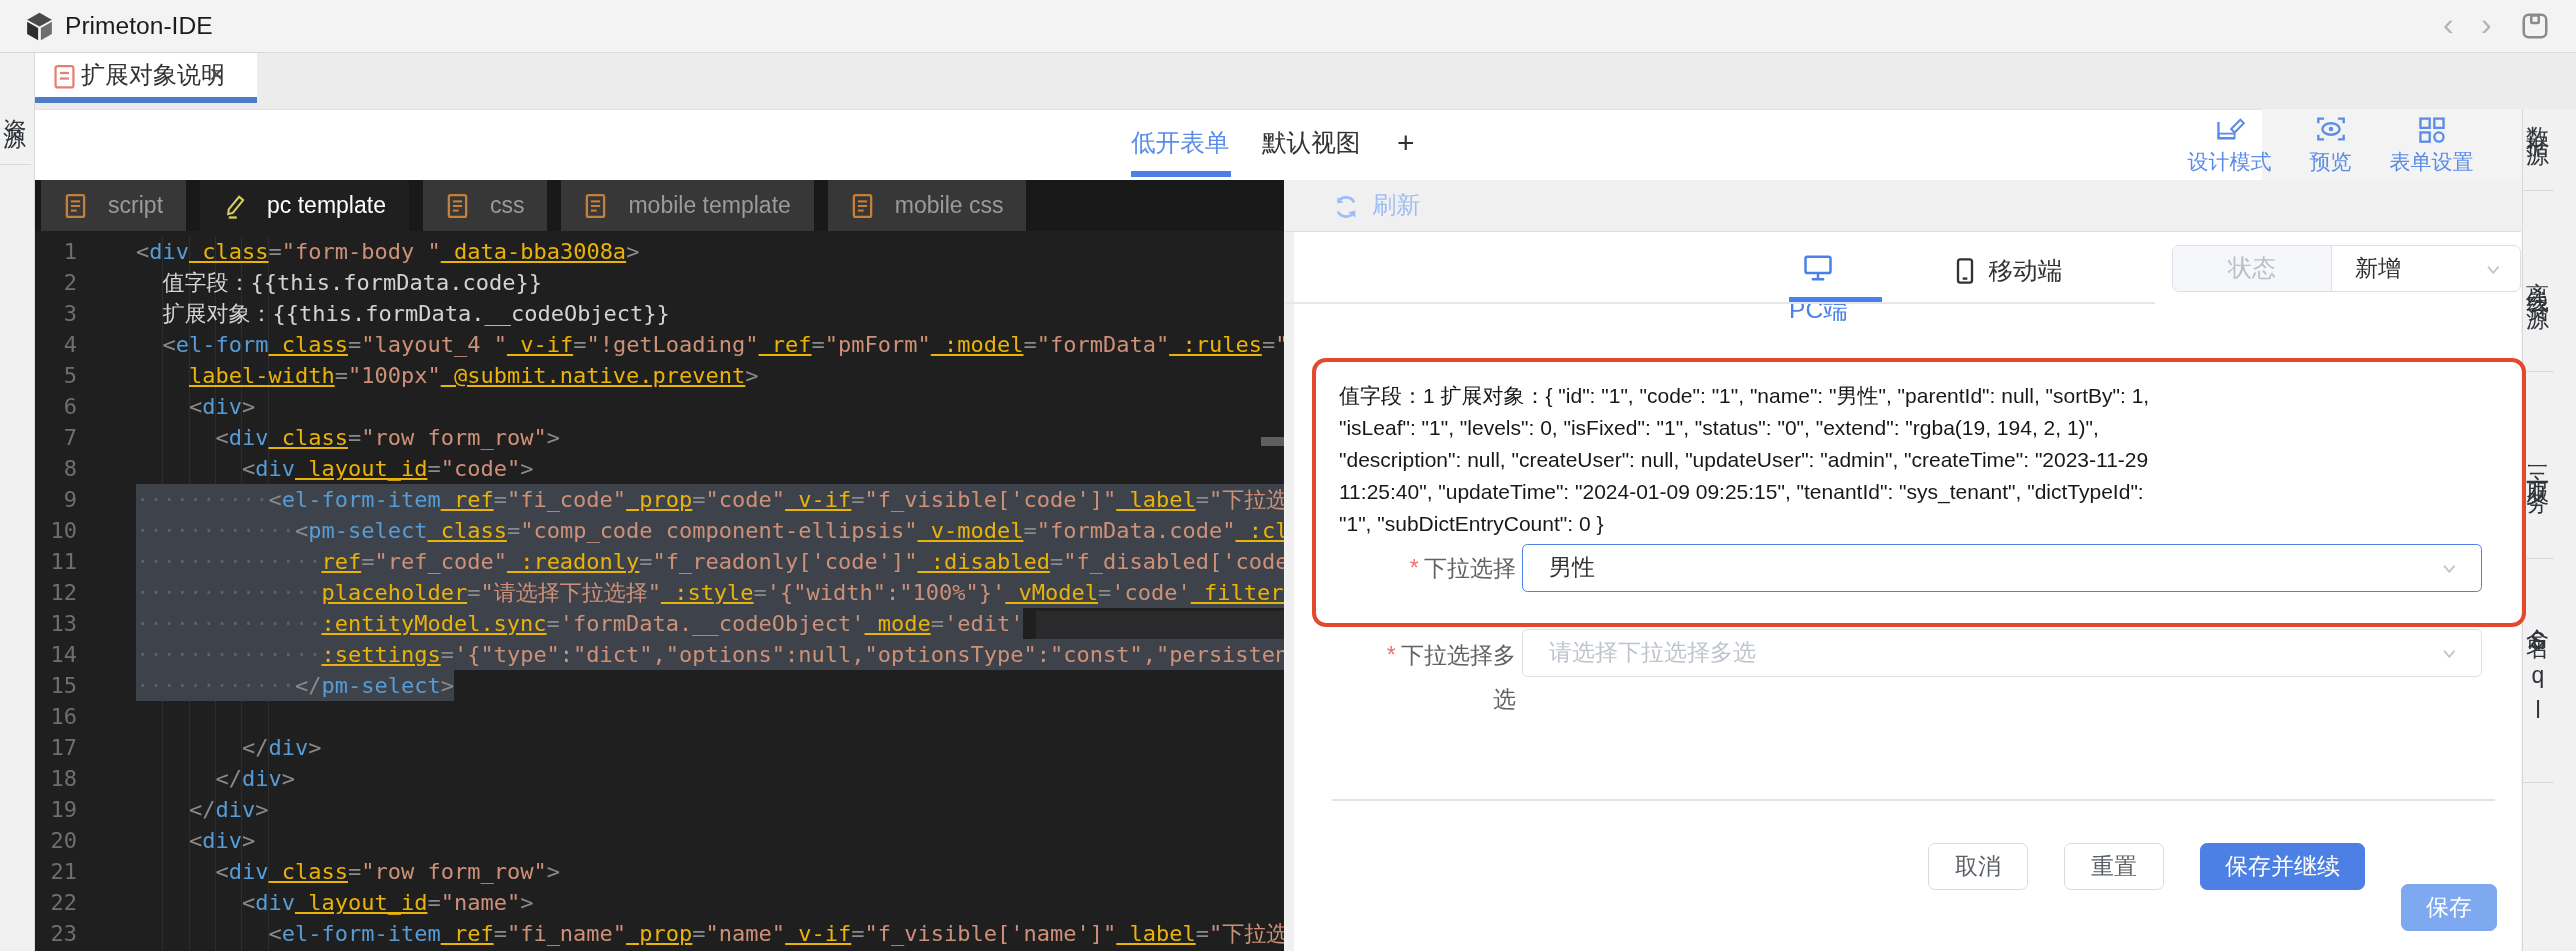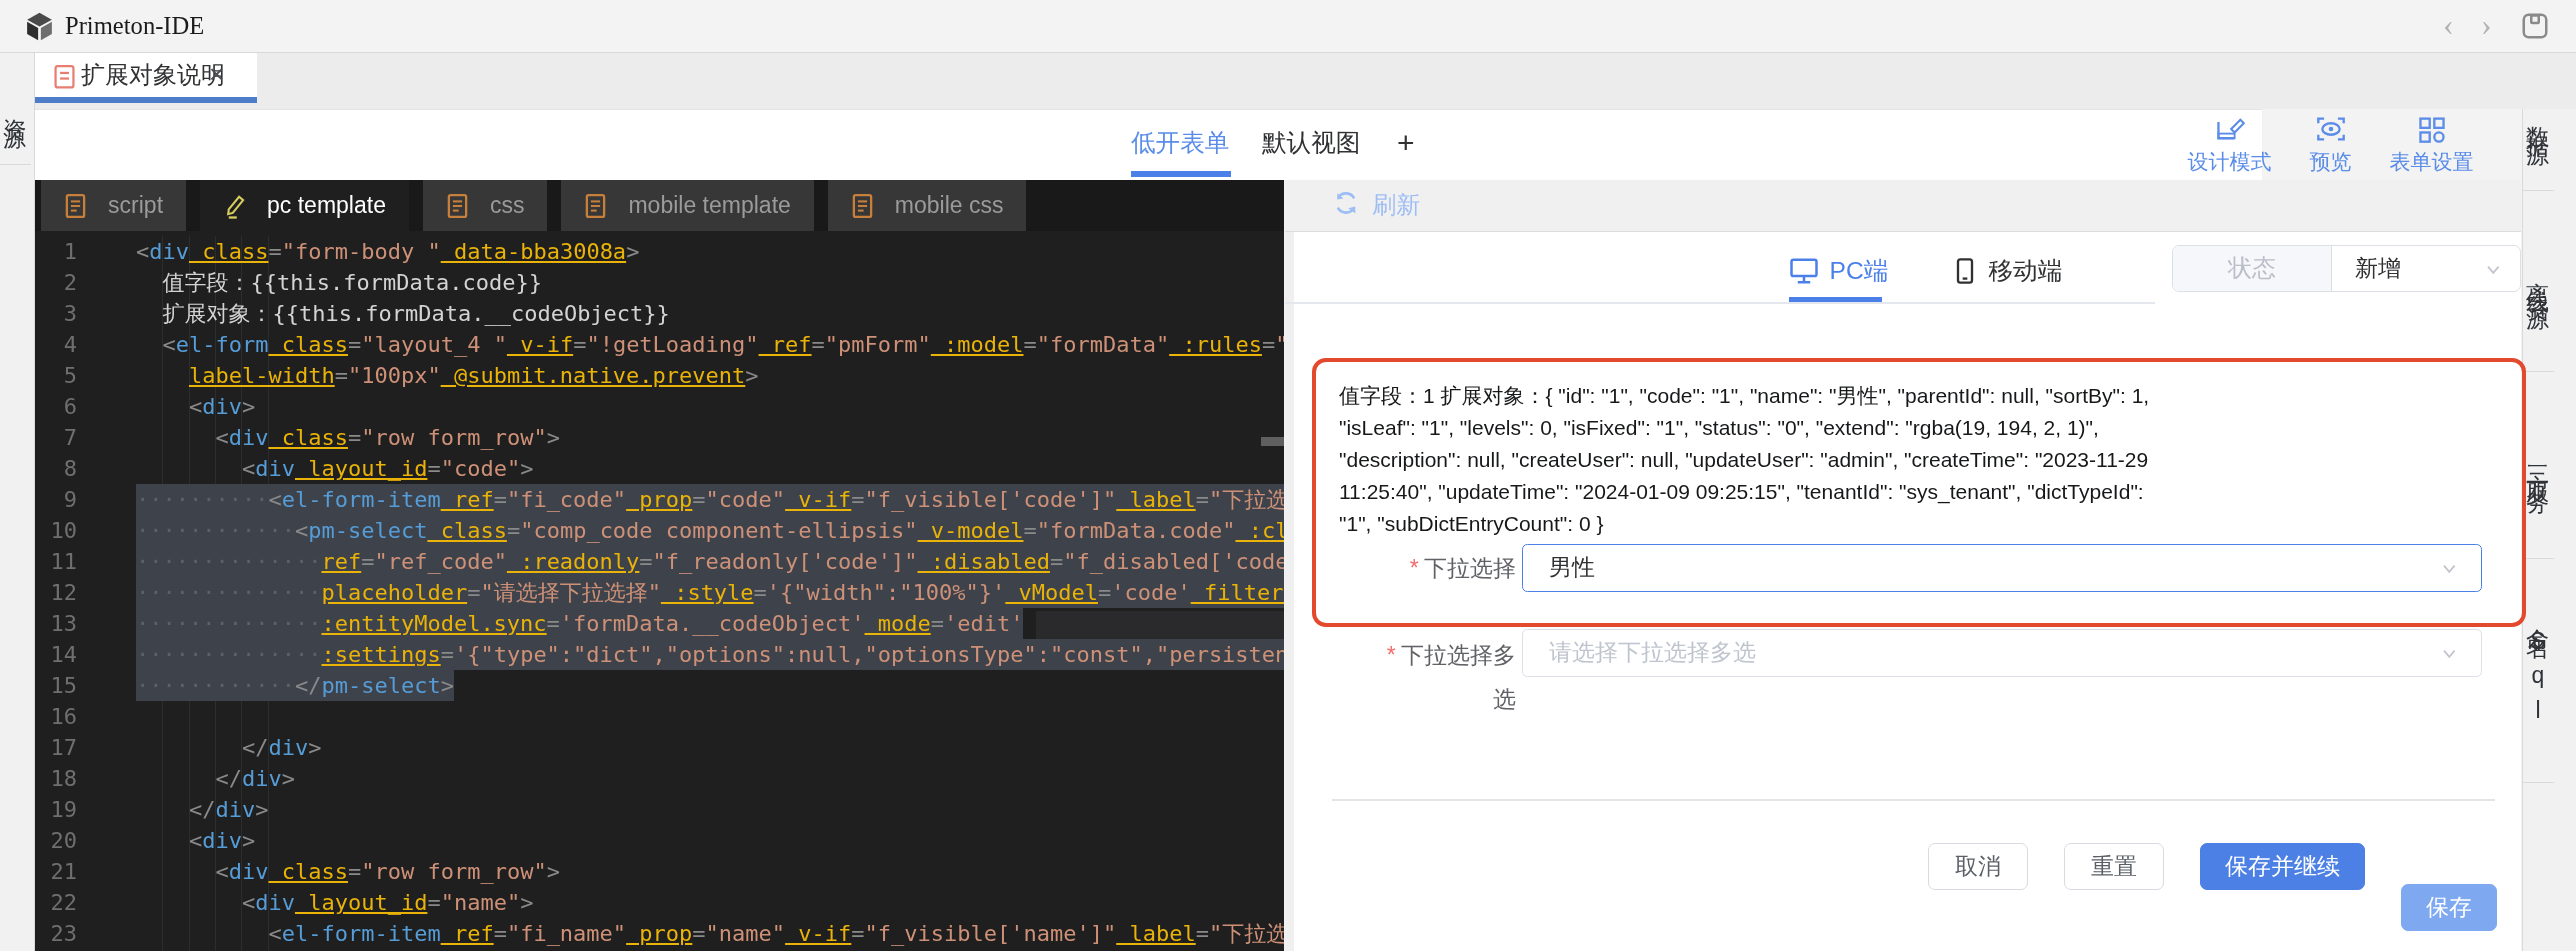--- a/index.html
+++ b/index.html
@@ -2,21 +2,21 @@
 <html style="font-size:14px"><head>
 <meta charset="utf-8">
 <style>
   * { margin:0; padding:0; box-sizing:border-box; }
   html,body { width:2576px; height:952px; overflow:hidden;
     font-family:"Liberation Sans","DejaVu Sans",sans-serif; background:#f3f3f3; }
   .abs { position:absolute; }
 
   
   #titlebar { position:absolute; left:0; top:0; width:2576px; height:53px;
-    background:#f3f3f3; border-bottom:1.8px solid #d9d9d9;font-family:Liberation Serif, serif; }
+    background:#f3f3f3; border-bottom:1.8px solid #d9d9d9; }
   #app-title { position:absolute; left:65px; top:0; line-height:51px; font-size:24.6px;
     font-weight:500; color:#1b1b1b; }
   .nav-arrow { position:absolute; top:0; line-height:49px; font-size:32px; color:#b3b3b3; }
 
   
   .rail { position:absolute; top:53px; height:899px; background:#f1f1f1; }
   #left-rail { left:0; width:35px; border-right:1.8px solid #d9d9d9; }
   #right-rail { left:2522px; width:54px; border-left:1.8px solid #d9d9d9; }
   .rail-item { display:flex; align-items:center; justify-content:center;
     border-bottom:1.8px solid #d9d9d9; writing-mode:vertical-rl; text-orientation:upright;
@@ -58,25 +58,25 @@
   .cl.sel .ct.ext { min-width:1148px; }
   .tk-p { color:#8a8a8a; } .tk-t { color:#569cd6; } .tk-a { color:#eab308;text-decoration:underline; }
   .tk-s { color:#ce9178; } .tk-x { color:#d4d4d4; } .tk-w { color:#5c6166; }
   #ghost-block { position:absolute; left:1001px; top:431px; width:248px; height:32px; background:#2a2a2d; }
   #scroll-dash { position:absolute; left:1226px; top:257px; width:24px; height:8.8px; background:#5f5f5f; }
 
   
   #preview { position:absolute; left:1285px; top:180px; width:1236px; height:772px; background:#fff; }
   #refresh-row { position:absolute; left:0; top:0; width:1236px; height:52px;
     background:#f0f0f0; border-bottom:1.8px solid #dcdcdc; }
-  #refresh-btn { position:absolute; left:47px; top:8.8px; display:flex; align-items:flex-start; gap:12.3px;
+  #refresh-btn { position:absolute; left:47px; top:8.8px; display:flex; align-items:flex-end; gap:12.3px;
     color:#9dbdf5; font-size:24px; }
   #left-gutter { position:absolute; left:0; top:52px; width:8.8px; bottom:0; background:#f0f0f0; }
   .dev-tab { position:absolute; top:74px; display:flex; align-items:center; gap:10.5px; font-size:24.6px; }
-  #dev-tab-pc { left:504px; color:#4a80e8; }
+  #dev-tab-pc { left:504px; color:#4a80e8;flex-direction:column; }
   #dev-tab-mobile { left:667px; color:#303133; }
   #dev-underline { position:absolute; left:504px; top:117px; width:93px; height:6.1px; background:#4a80e8; }
   #dev-divider { position:absolute; left:0; top:122px; width:870px; height:1.8px; background:#e4e7ed; }
   #status-ctl { position:absolute; left:887px; top:65px; width:349px; height:47px;
     border:1.8px solid #dcdfe6; border-radius:7px; display:flex; overflow:hidden; background:#fff; }
   #status-label { flex:0 0 159px; background:#f5f7fa; border-right:1.8px solid #dcdfe6;
     text-align:center; line-height:44px; font-size:24px; color:#b9bec8; }
   #status-value { flex:1; line-height:44px; font-size:23px; color:#303133; padding-left:23px; position:relative; }
   #status-value svg { position:absolute; right:14px; top:10.5px; }
   #result-box { position:absolute; left:27px; top:178px; width:1214px; height:269px;

